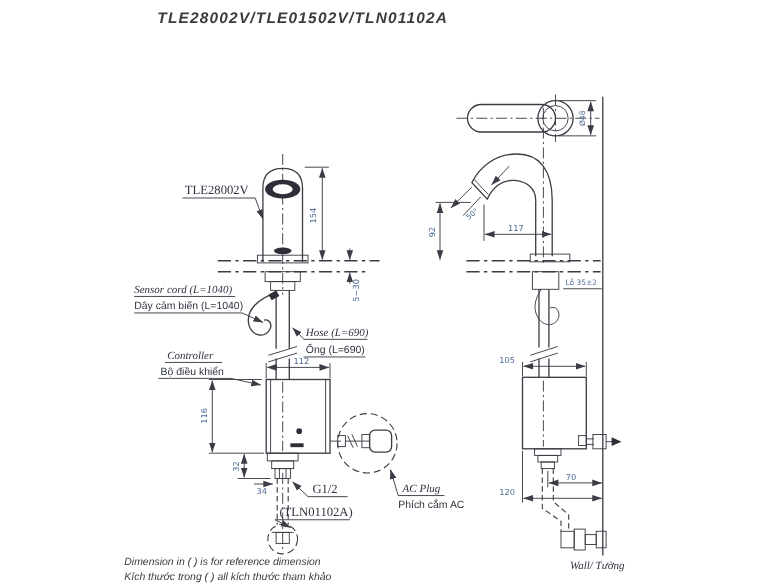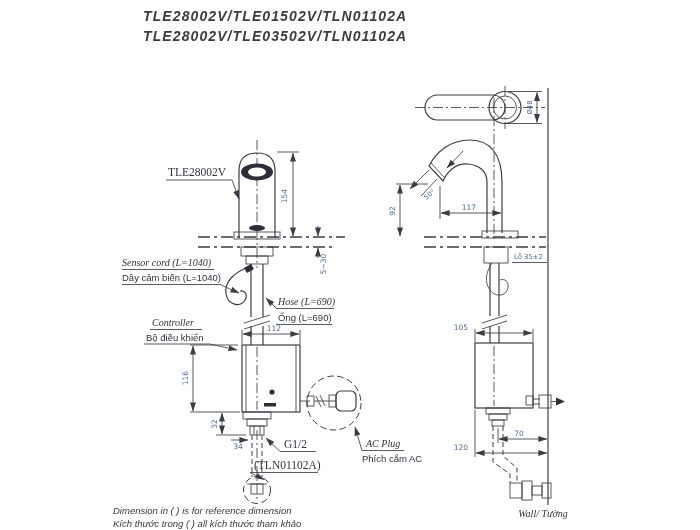--- a/index.html
+++ b/index.html
@@ -26,21 +26,20 @@
   .dk{fill:#2e2e38;}
 </style>
 </head>
 <body>
 
 <div class="page">
 
 
   <div class="header-titles">
     <div>TLE28002V/TLE01502V/TLN01102A</div>
-    <div>TLE28002V/TLE03502V/TLN01102A</div>
   </div>
 
   <svg width="700" height="455" viewBox="0 75 700 455" style="position:absolute;left:0;top:75px;">
     <defs>
       <pattern id="hatch" width="4" height="4" patternUnits="userSpaceOnUse" patternTransform="rotate(45)">
         <line x1="0" y1="0" x2="0" y2="4" stroke="#5a5a64" stroke-width="1.3"></line>
       </pattern>
       <marker id="arr" markerWidth="10" markerHeight="8" refX="8.6" refY="4" orient="auto" markerUnits="userSpaceOnUse">
         <path d="M0,1 L9,4 L0,7 Z" fill="#3c3c46"></path>
       </marker>

